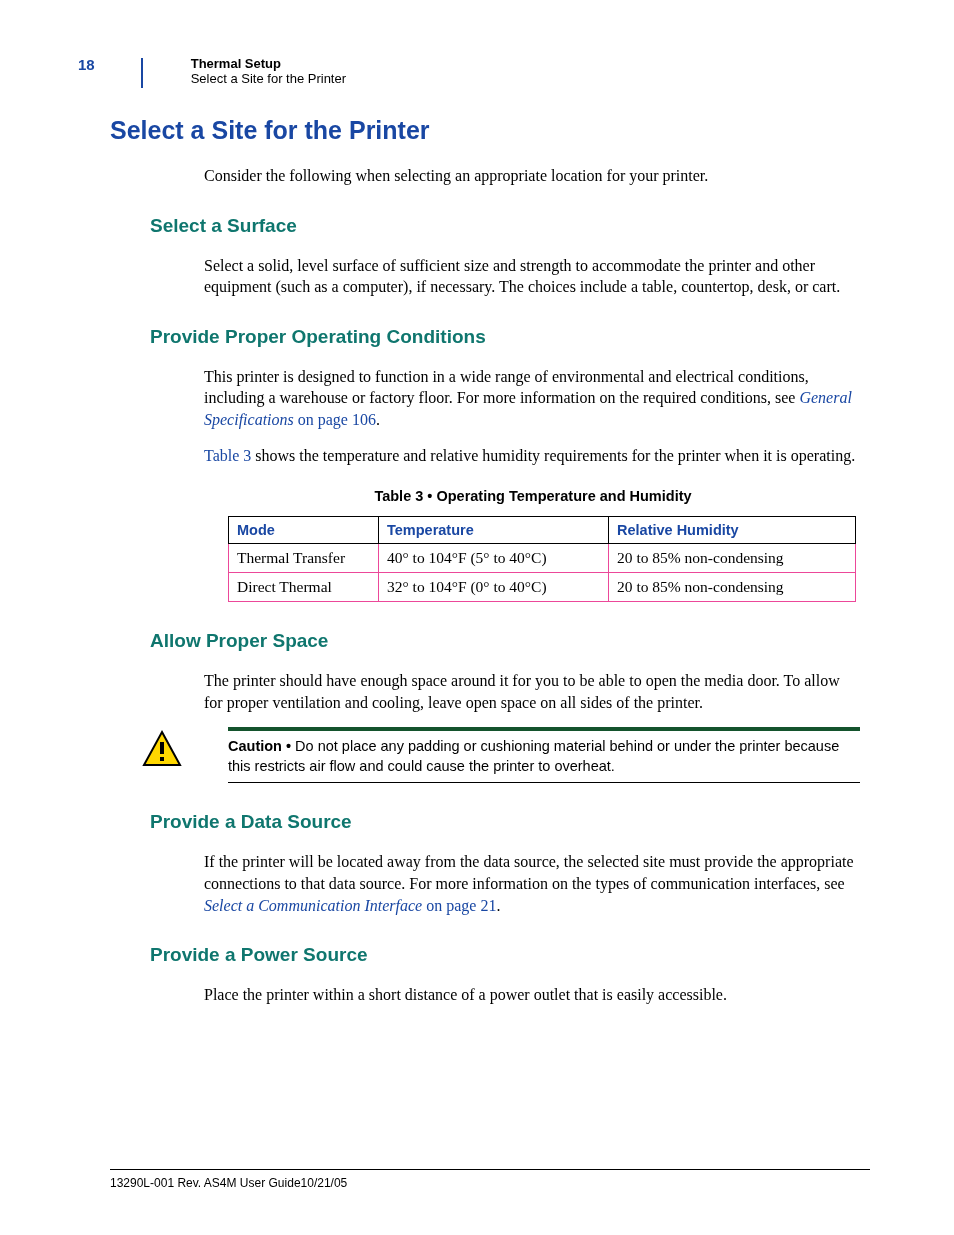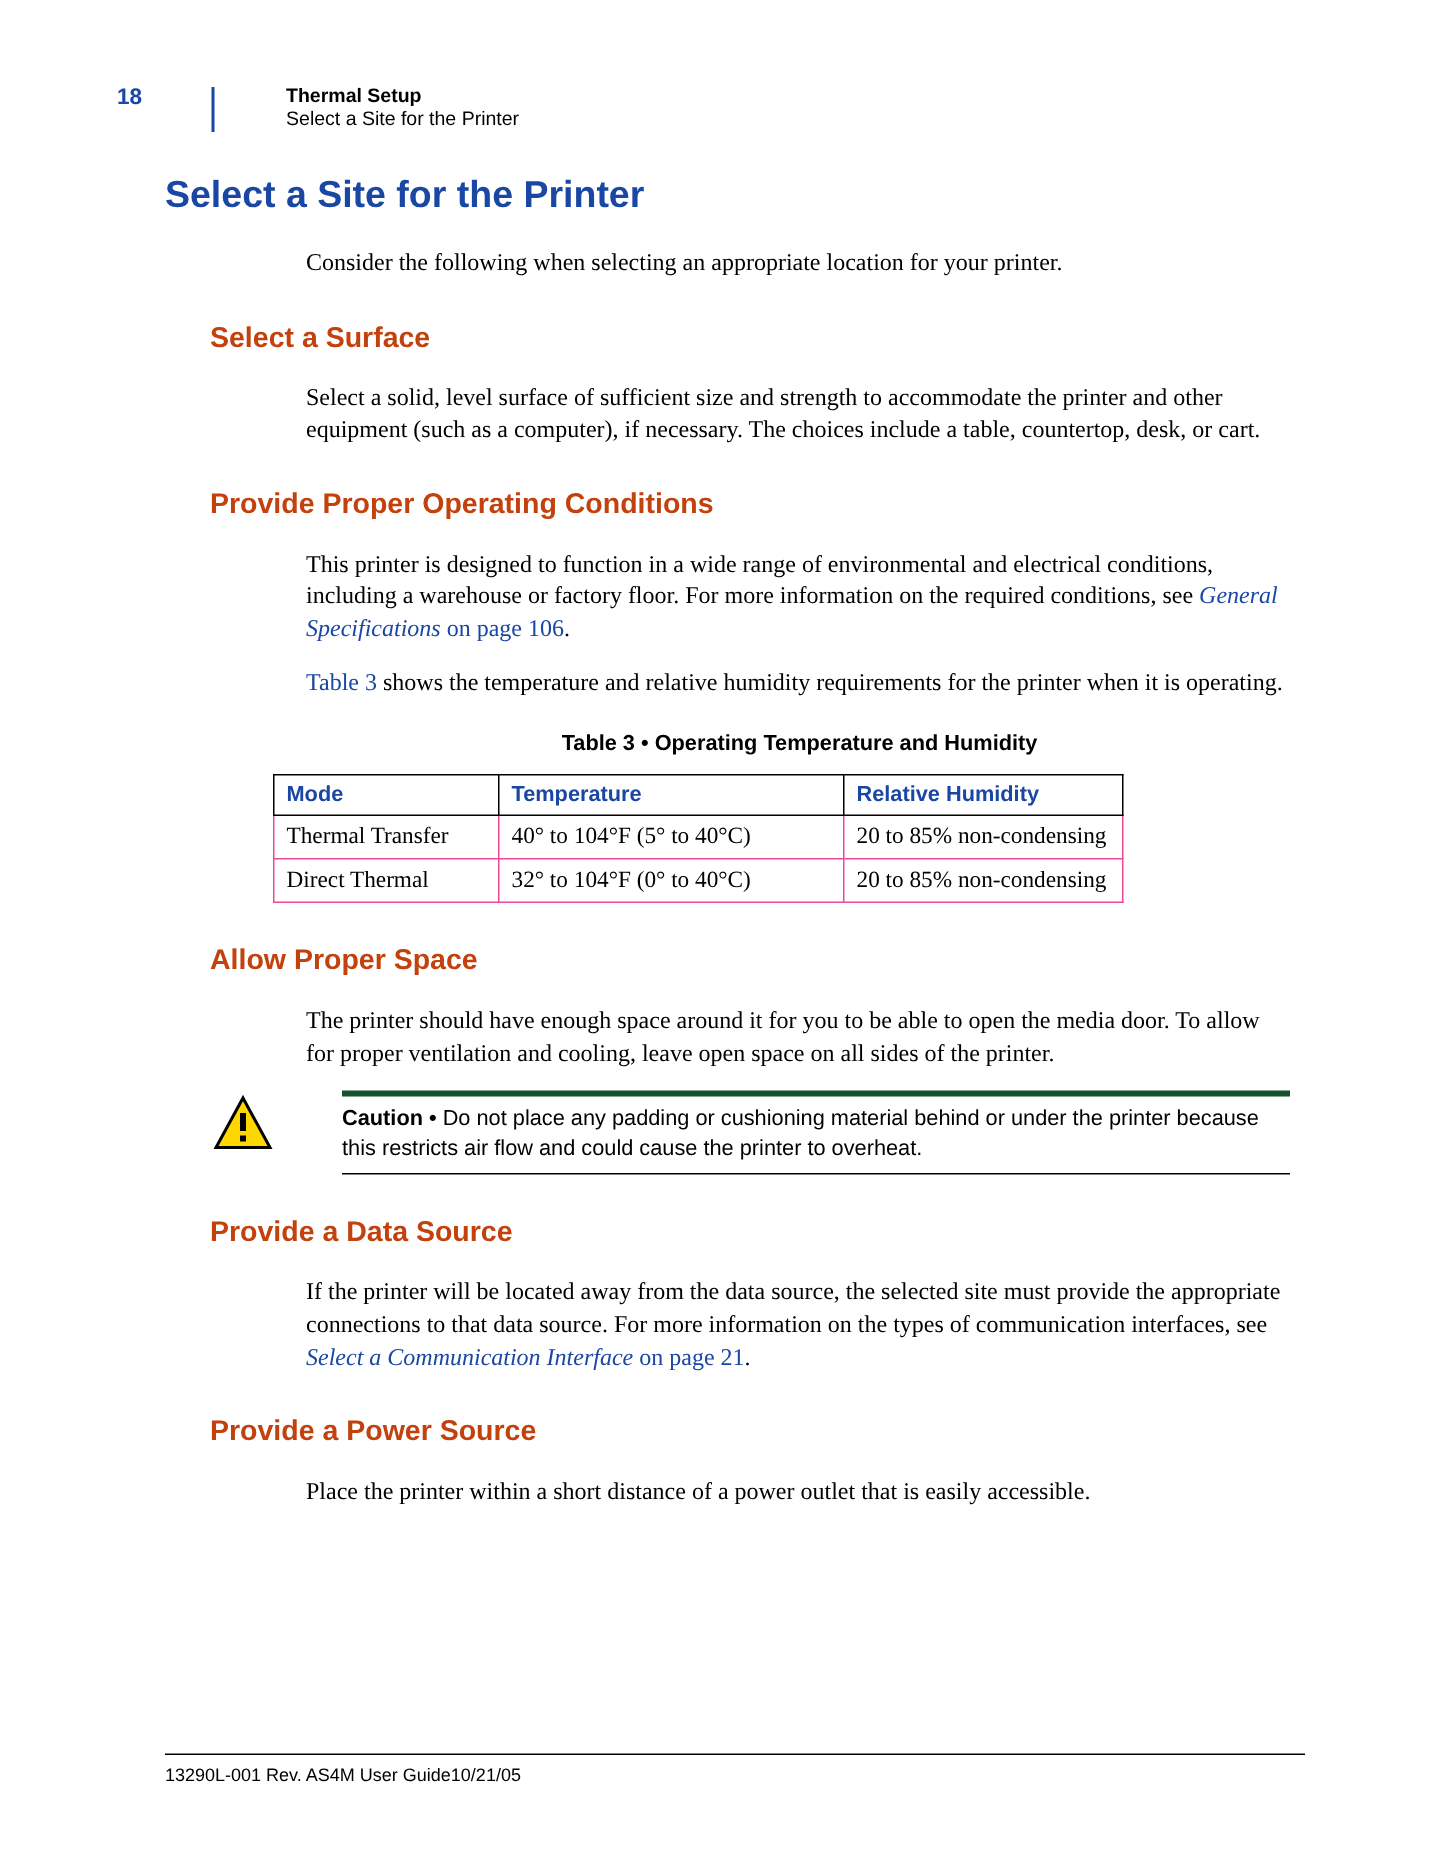--- a/index.html
+++ b/index.html
@@ -55,23 +55,23 @@
       font-family: Arial, Helvetica, sans-serif;
       font-weight: bold;
       font-size: 25px;
       color: #1947a3;
       margin-bottom: 20px;
     }
     h2.subsection-title {
       font-family: Arial, Helvetica, sans-serif;
       font-weight: bold;
       font-size: 19px;
-      color: #c2410c;
+      color: #0f766e;
       margin-top: 28px;
-      margin-left: 30px;
+      margin-left: 40px;
       margin-bottom: 18px;
     }
     .body-text {
       font-size: 16px;
       line-height: 1.35;
       margin-left: 94px;
       margin-right: 10px;
       margin-bottom: 14px;
       color: #000;
     }
@@ -84,23 +84,23 @@
     }
     .table-caption {
       font-family: Arial, Helvetica, sans-serif;
       font-weight: bold;
       font-size: 14.5px;
       text-align: center;
       margin: 22px 0 12px 118px;
       width: 610px;
     }
     table.data-table {
-      margin-left: 72px;
+      margin-left: 118px;
       border-collapse: collapse;
-      width: 567px;
+      width: 628px;
     }
     table.data-table th {
       font-family: Arial, Helvetica, sans-serif;
       font-weight: bold;
       font-size: 14.5px;
       color: #1947a3;
       text-align: left;
       border: 1px solid #000;
       padding: 5px 8px;
     }

